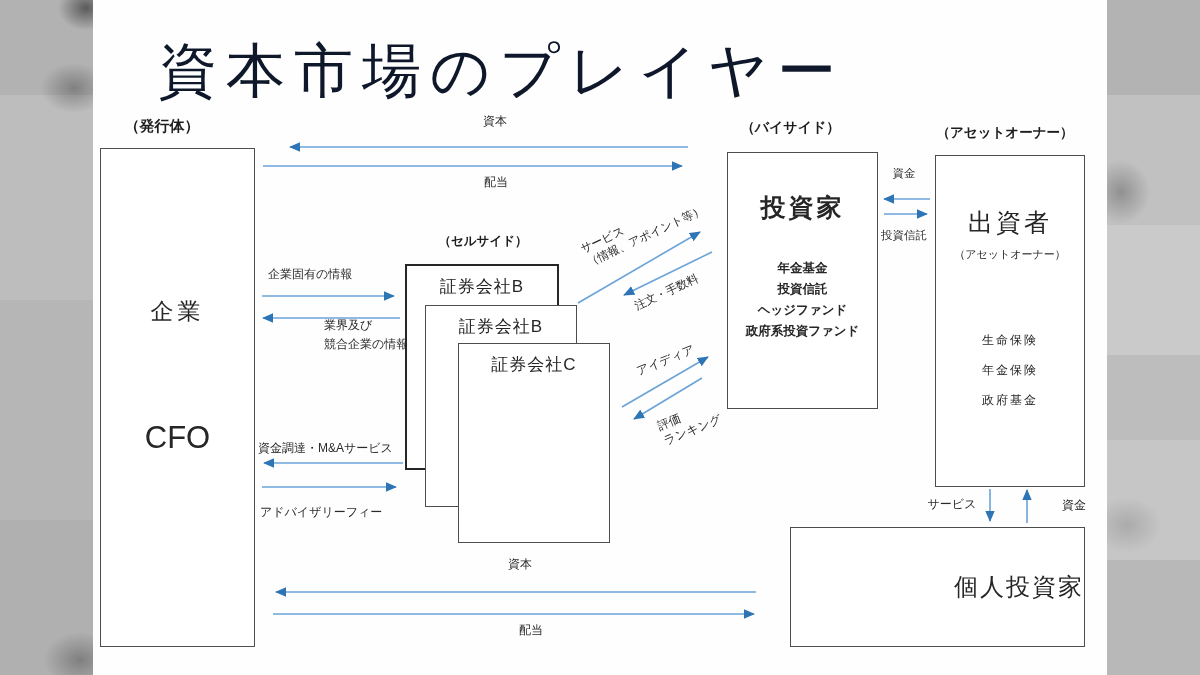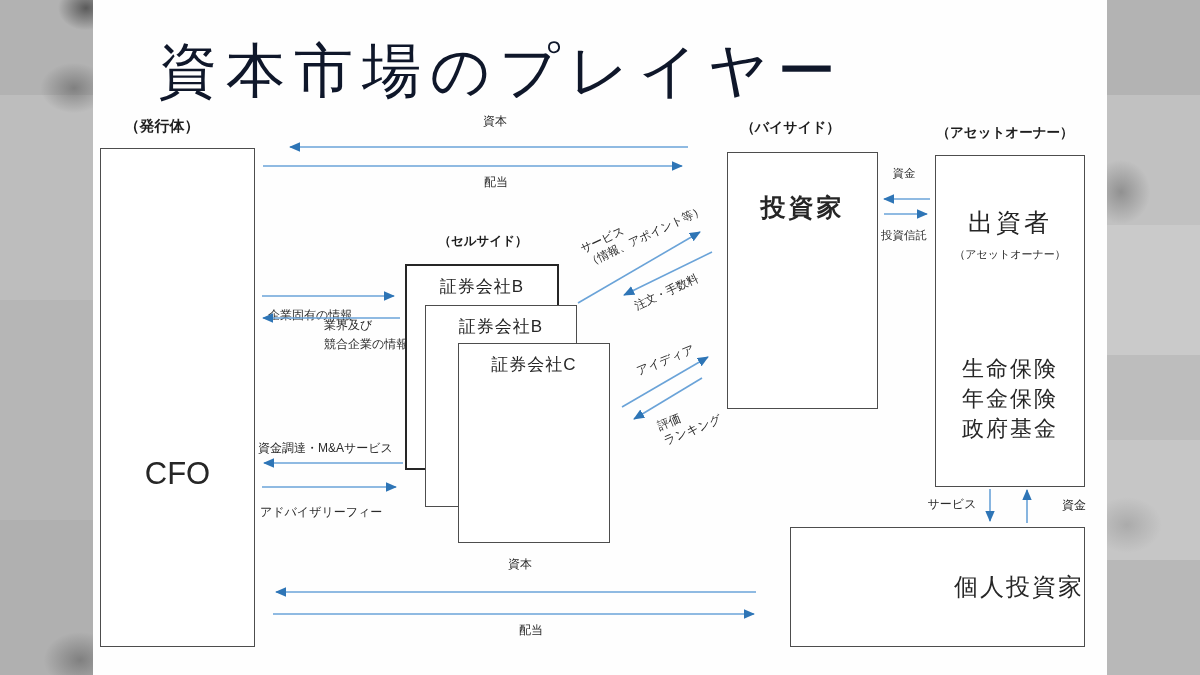--- a/index.html
+++ b/index.html
@@ -39,34 +39,34 @@
   .box-brokerA{left:405px;top:264px;width:150px;height:202px;border:2px solid #262626;z-index:2;}
   .box-brokerB{left:425px;top:305px;width:150px;height:200px;z-index:3;}
   .box-brokerC{left:458px;top:343px;width:150px;height:198px;z-index:4;}
   .box-investor{left:727px;top:152px;width:149px;height:255px;z-index:1;font-weight:bold;}
   .box-funder{left:935px;top:155px;width:148px;height:330px;z-index:1;}
   .box-individual{left:790px;top:527px;width:293px;height:118px;z-index:1;display:flex;align-items:center;justify-content:flex-end;}
 
   .cw{position:absolute;left:0;width:100%;text-align:center;white-space:nowrap;}
   .company-title{top:147px;font-size:23px;letter-spacing:4px;}
   .company-ceo{top:231px;font-size:31px;}
-  .company-cfo{top:271px;font-size:31px;margin-top:36px;}
+  .company-cfo{top:271px;font-size:31px;}
   .broker-label{top:9px;font-size:17px;letter-spacing:1px;}
   .investor-title{top:38px;font-size:25px;letter-spacing:3px;}
   .investor-members{top:105px;font-size:12.5px;line-height:21px;white-space:pre-line;}
   .funder-title{top:50px;font-size:25px;letter-spacing:3px;}
   .funder-sub{top:91px;font-size:11px;}
-  .funder-members{top:169px;font-size:22px;line-height:30px;letter-spacing:2px;white-space:pre-line;margin-top:29px;}
+  .funder-members{top:169px;font-size:12px;line-height:30px;letter-spacing:2px;white-space:pre-line;}
   .individual-title{position:static;font-size:24px;letter-spacing:2px;white-space:nowrap;}
 
   .flbl{font-size:12px;font-weight:500;color:#2a2a2a;white-space:nowrap;}
   .pre{white-space:pre-line;}
   .f-capital-top{left:455px;top:113px;width:80px;text-align:center;}
   .f-dividend-top{left:456px;top:174px;width:80px;text-align:center;}
-  .f-company-info{left:268px;top:266px;margin-top:41px;}
+  .f-company-info{left:268px;top:266px;}
   .f-industry-info{left:278px;top:316px;line-height:19px;margin-left:46px;}
   .f-funding-ma{left:258px;top:440px;}
   .f-advisory{left:260px;top:504px;}
   .rot25{transform:rotate(-25deg);transform-origin:0 0;}
   .rot22{transform:rotate(-22deg);transform-origin:0 0;}
   .f-service-info{left:578px;top:243px;font-size:11.5px;line-height:15px;}
   .f-order-fee{left:632px;top:300px;font-size:11.5px;}
   .f-idea{left:634px;top:364px;}
   .f-evaluation{left:655px;top:419px;line-height:16px;}
   .f-funds-right{left:874px;top:166px;width:60px;text-align:center;font-size:11.5px;}
@@ -87,35 +87,40 @@
 <div class="abs slidebg"></div>
 
 <div class="abs title">資本市場のプレイヤー</div>
 
 <div class="abs seclbl lbl-issuer">（発行体）</div>
 <div class="abs seclbl lbl-sellside">（セルサイド）</div>
 <div class="abs seclbl lbl-buyside">（バイサイド）</div>
 <div class="abs seclbl lbl-assetowner">（アセットオーナー）</div>
 
 <div class="abs box box-company">
+  <div class="cw company-title">企業</div>
   <div class="cw company-cfo">CFO</div>
 </div>
 
 <div class="abs box box-brokerA">
   <div class="cw broker-label">証券会社B</div>
 </div>
 <div class="abs box box-brokerB">
   <div class="cw broker-label">証券会社B</div>
 </div>
 <div class="abs box box-brokerC">
   <div class="cw broker-label">証券会社C</div>
 </div>
 
 <div class="abs box box-investor">
   <div class="cw investor-title">投資家</div>
+  <div class="cw investor-members">年金基金
+投資信託
+ヘッジファンド
+政府系投資ファンド</div>
 </div>
 
 <div class="abs box box-funder">
   <div class="cw funder-title">出資者</div>
   <div class="cw funder-sub">（アセットオーナー）</div>
   <div class="cw funder-members">生命保険
 年金保険
 政府基金</div>
 </div>
 

